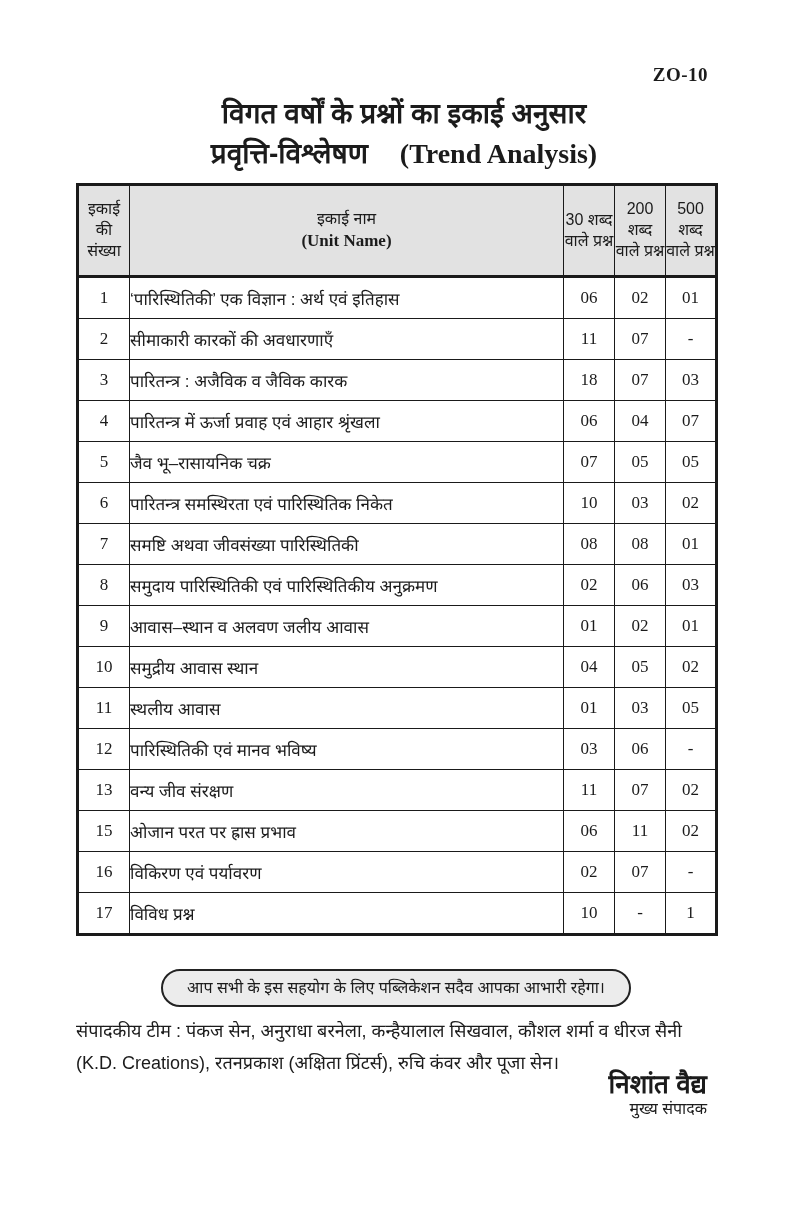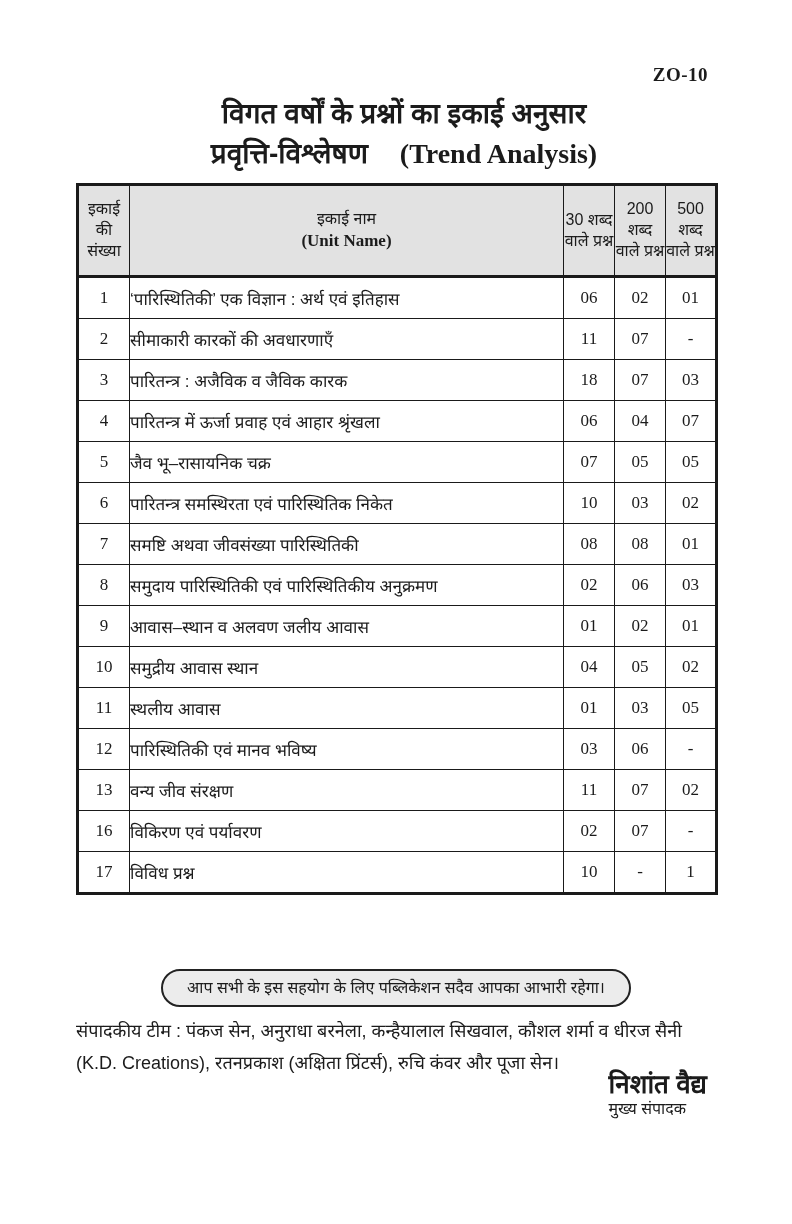--- a/index.html
+++ b/index.html
@@ -112,21 +112,21 @@
     text-align: left;
   }
   .editorial .label {
     font-weight: normal;
     margin-top: 47px;
   }
   .signature {
     position: absolute;
     top: 1070px;
     right: 77px;
-    text-align: left;
+    text-align: right;
   }
   .signature .sig-name {
     font-weight: bold;
     font-size: 26px;
     line-height: 1.1;
   }
   .signature .sig-role {
     font-size: 16px;
     line-height: 1.3;
   }
@@ -253,20 +253,27 @@
             <td class="num-cell">-</td>
           </tr>
           <tr>
             <td class="num-cell">13</td>
             <td class="name-cell">वन्य जीव संरक्षण</td>
             <td class="num-cell">11</td>
             <td class="num-cell">07</td>
             <td class="num-cell">02</td>
           </tr>
           <tr>
+            <td class="num-cell">15</td>
+            <td class="name-cell">ओजान परत पर ह्रास प्रभाव</td>
+            <td class="num-cell">06</td>
+            <td class="num-cell">11</td>
+            <td class="num-cell">02</td>
+          </tr>
+          <tr>
             <td class="num-cell">16</td>
             <td class="name-cell">विकिरण एवं पर्यावरण</td>
             <td class="num-cell">02</td>
             <td class="num-cell">07</td>
             <td class="num-cell">-</td>
           </tr>
           <tr>
             <td class="num-cell">17</td>
             <td class="name-cell">विविध प्रश्न</td>
             <td class="num-cell">10</td>

